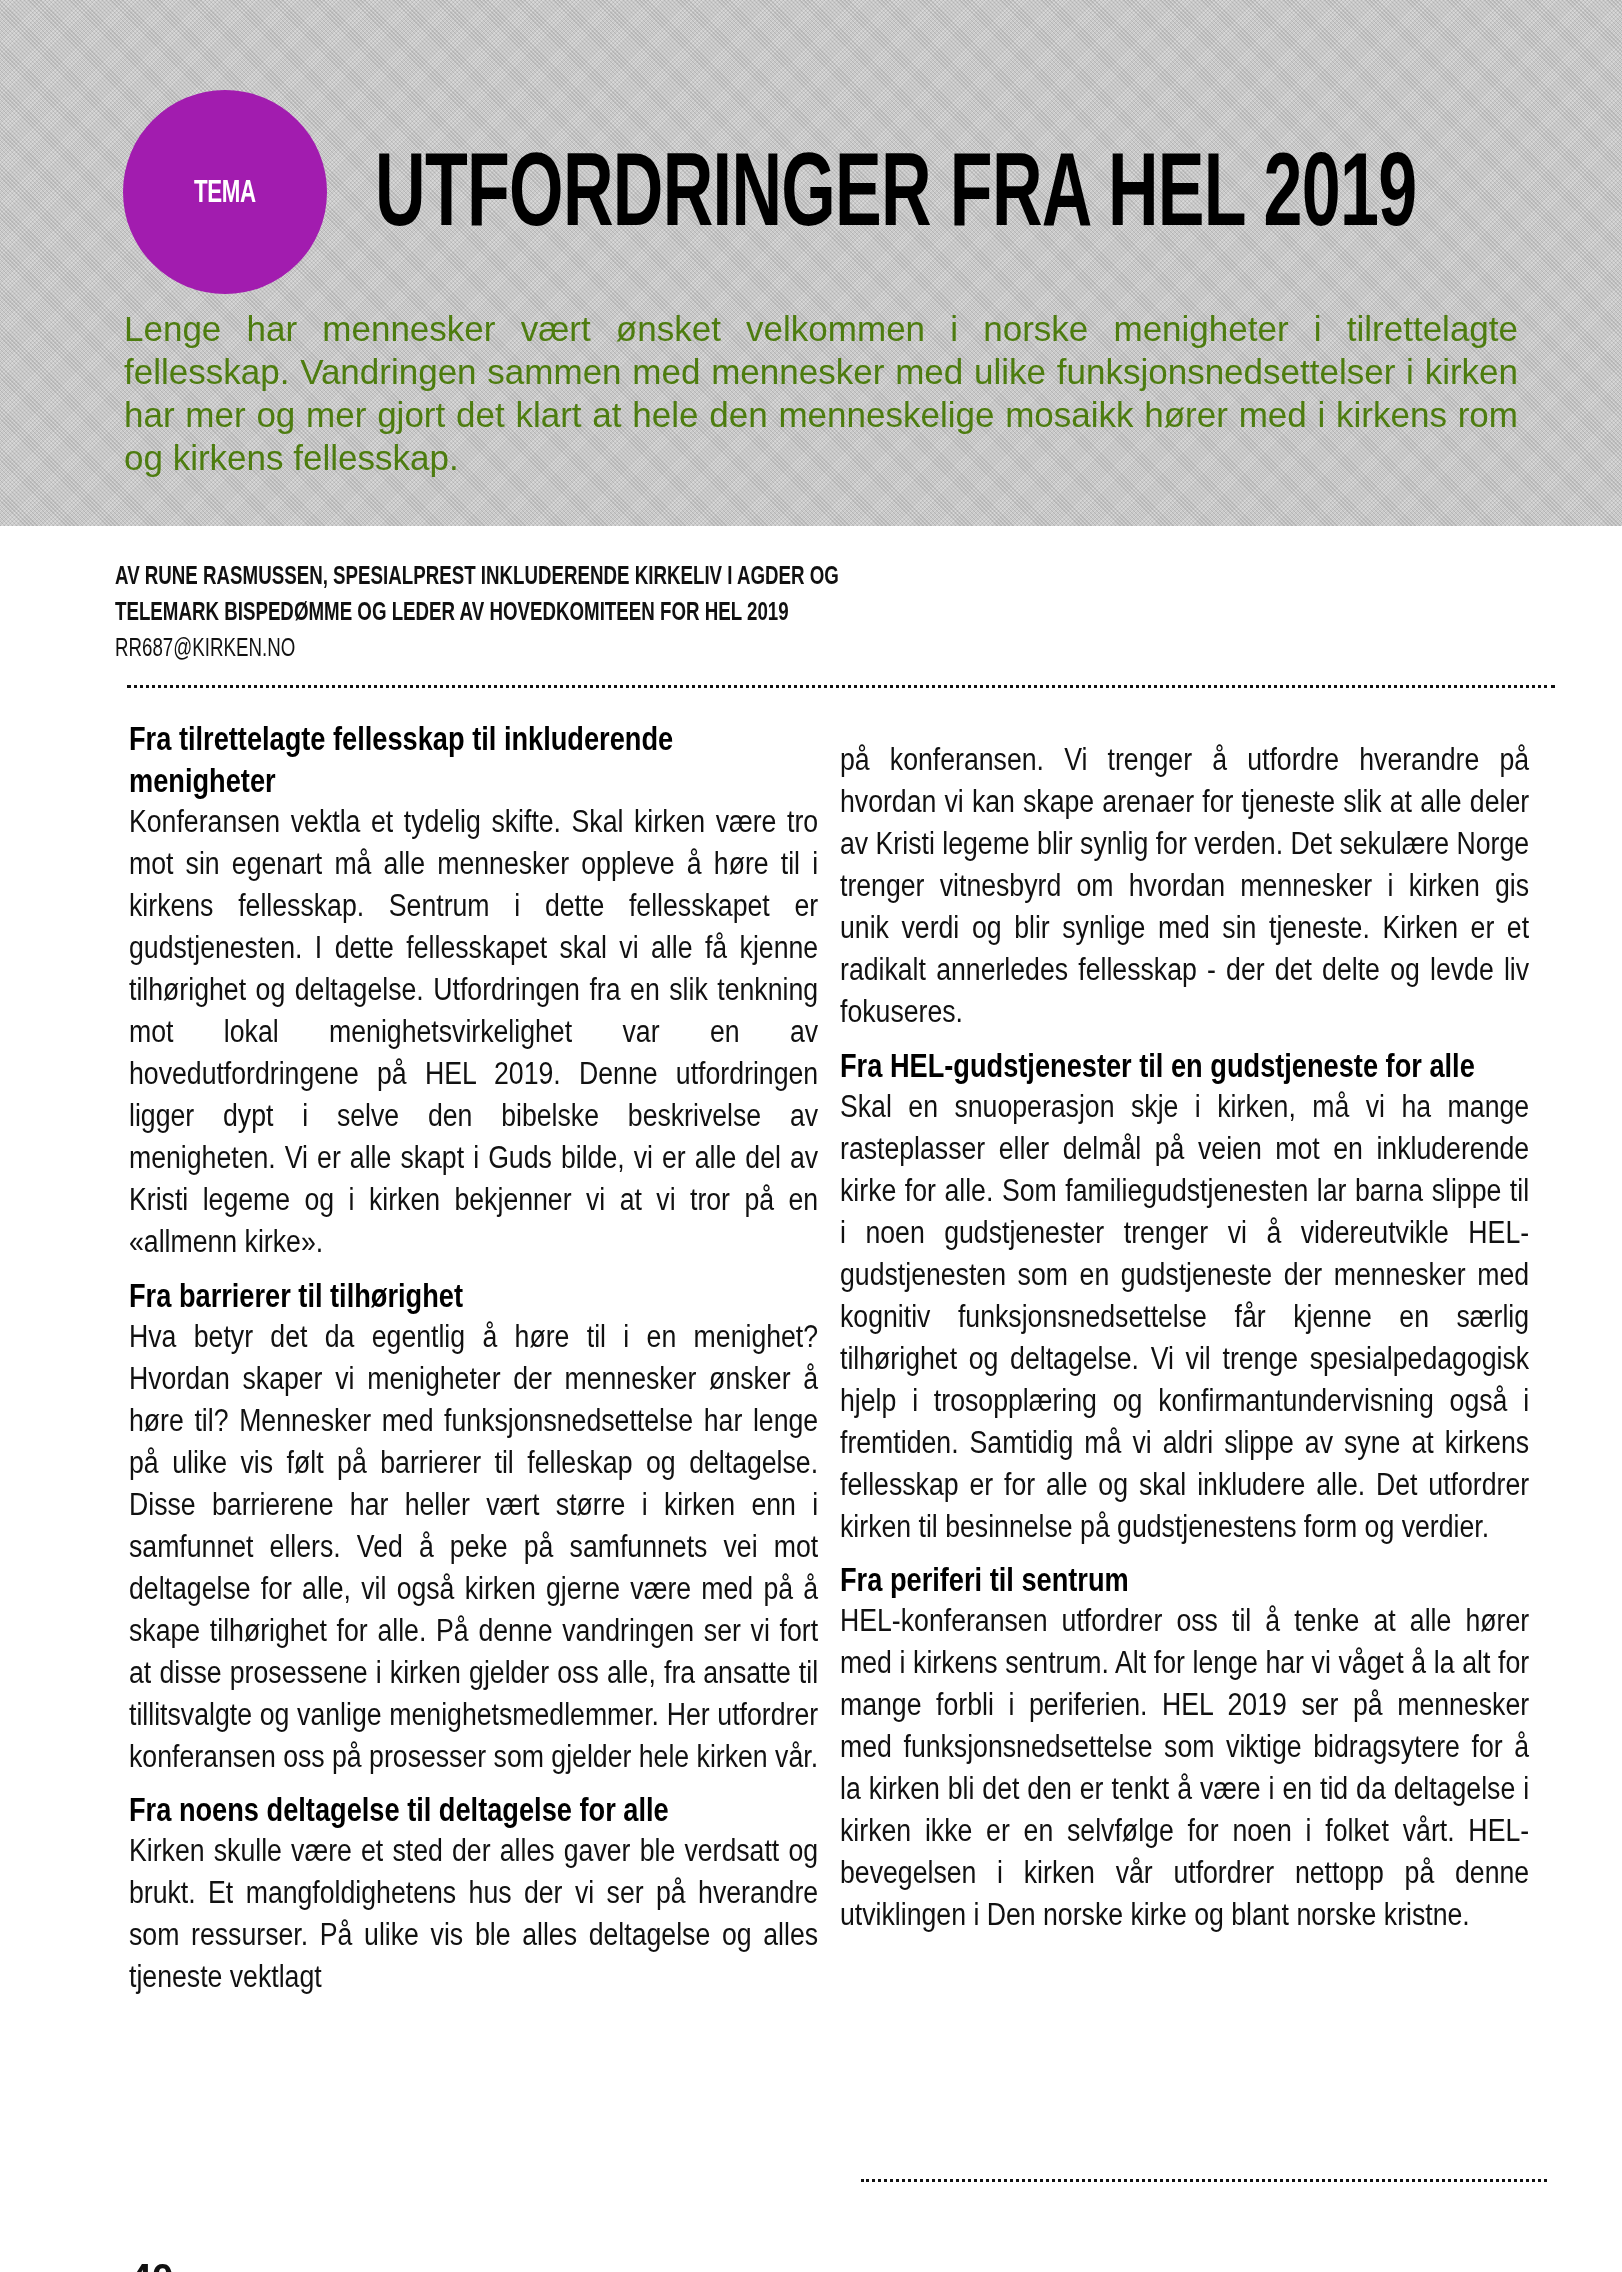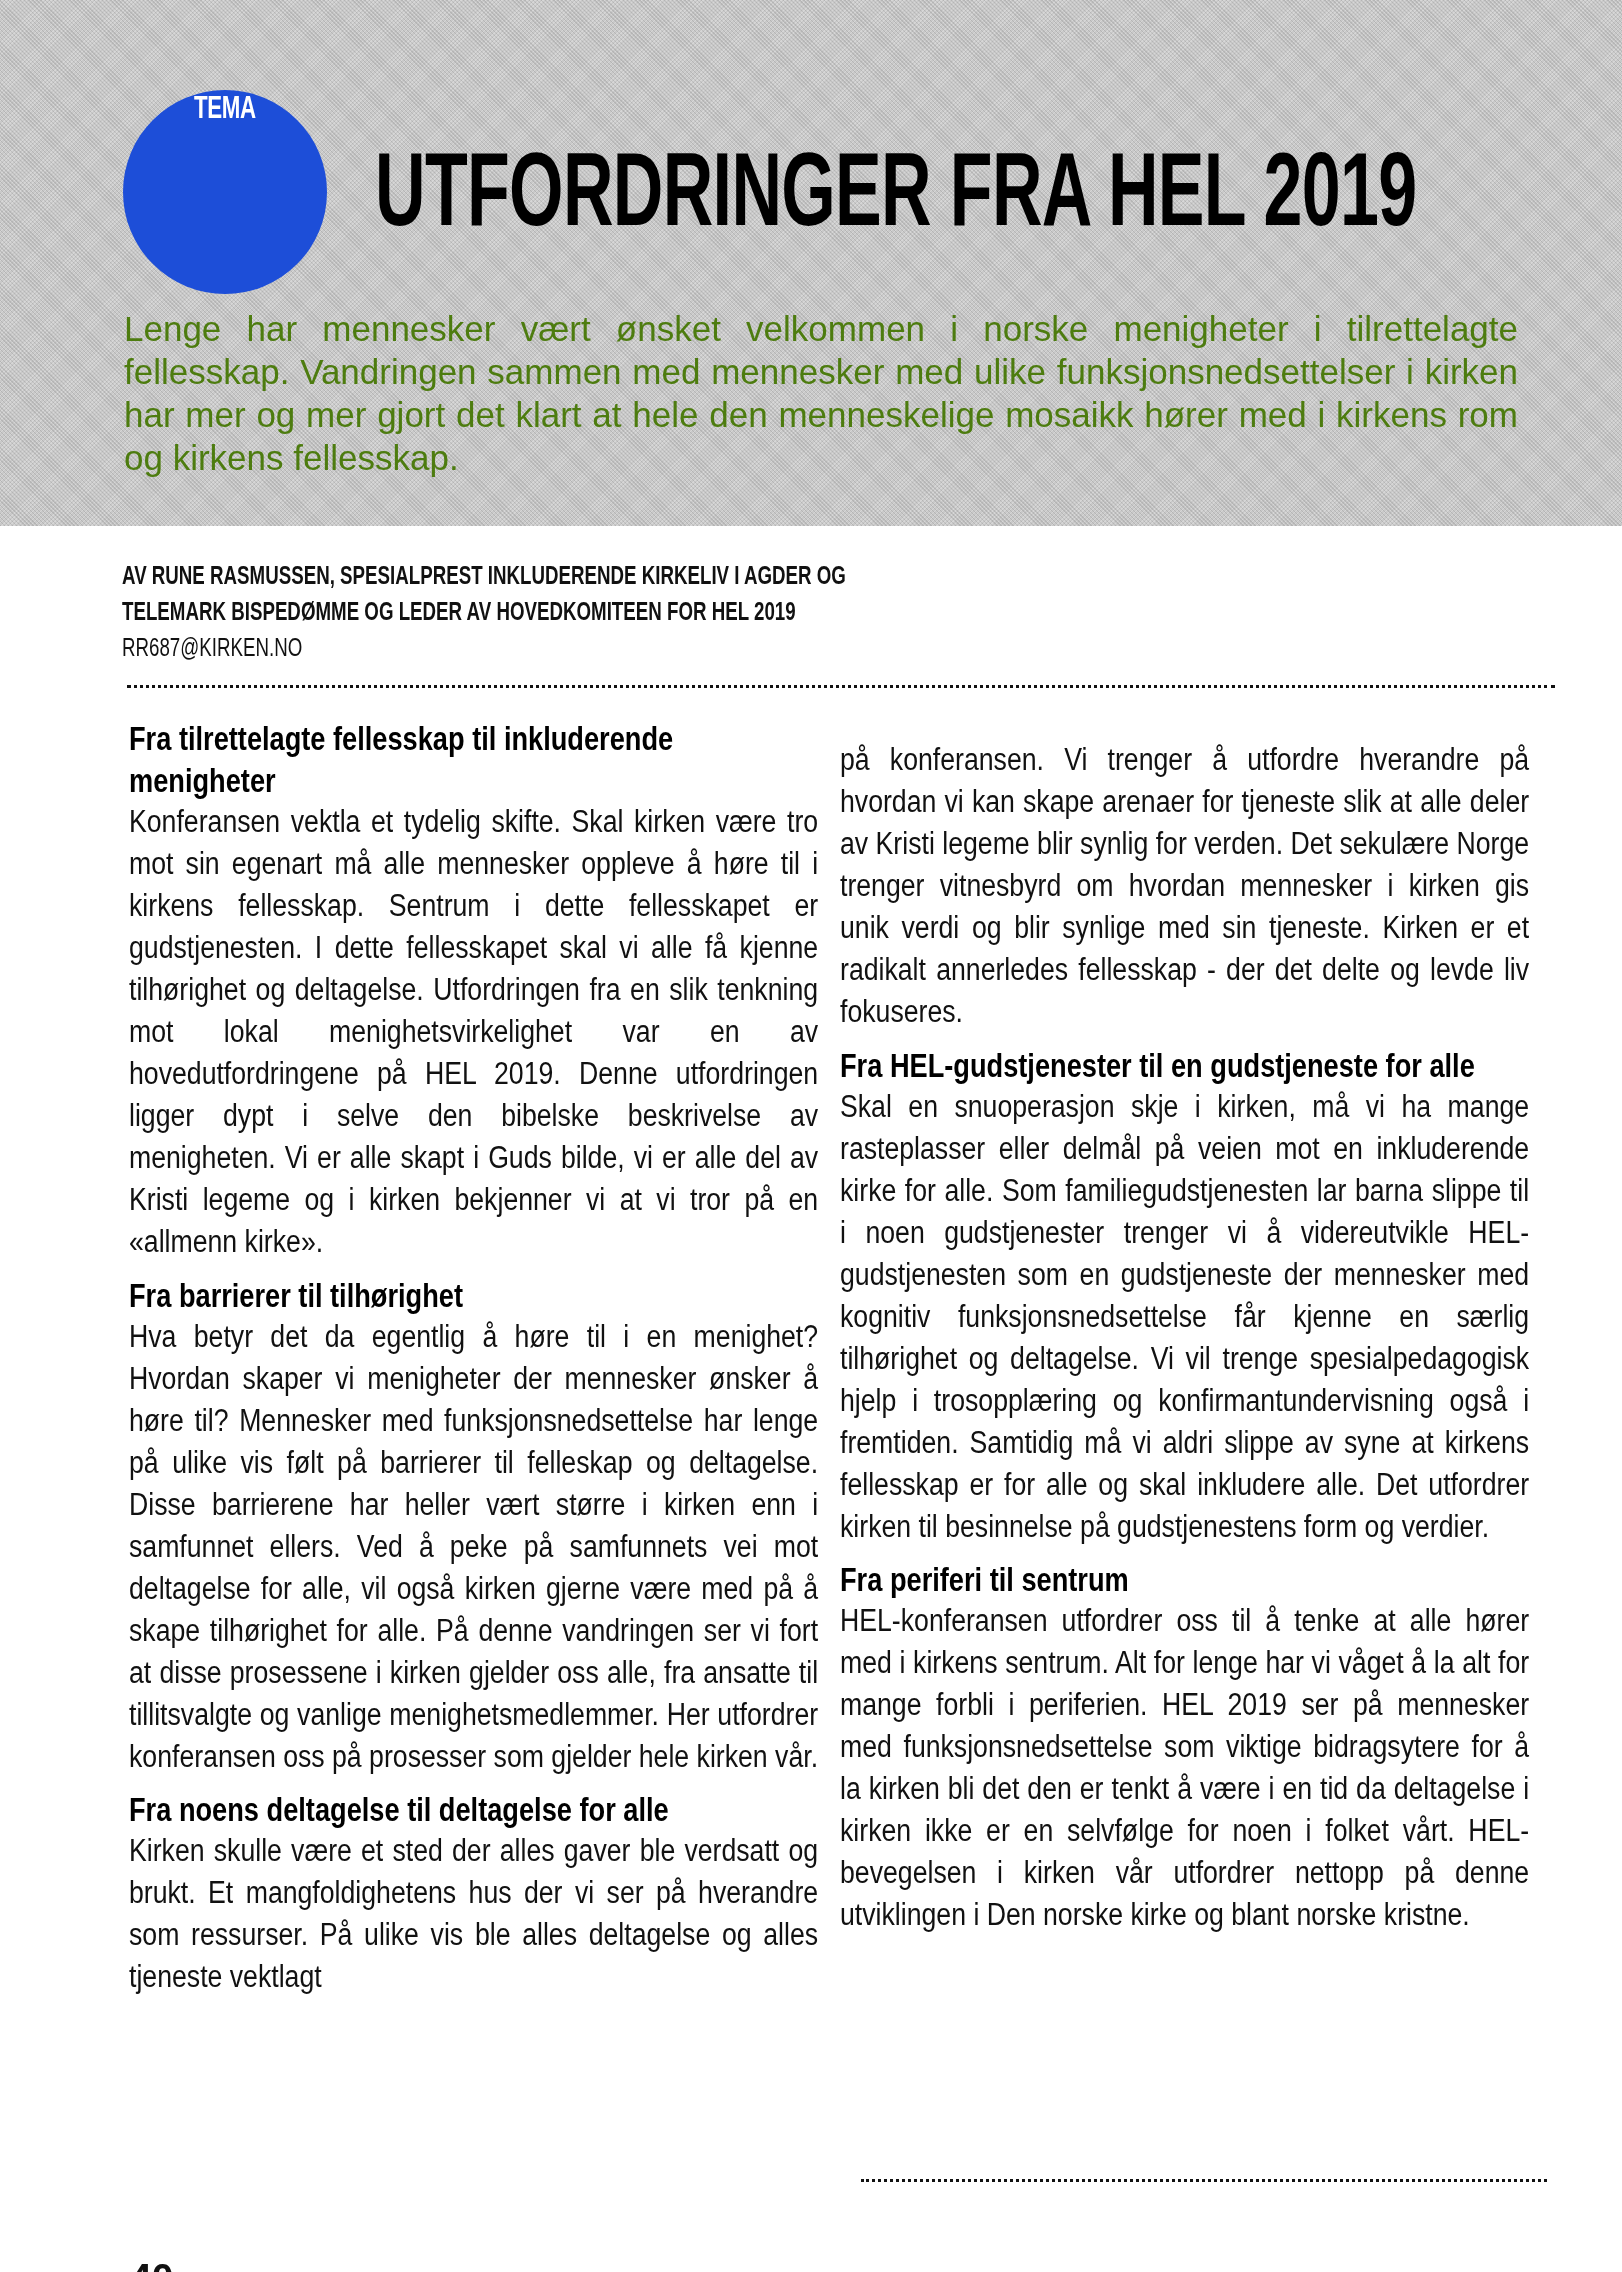--- a/index.html
+++ b/index.html
@@ -10,42 +10,42 @@
   }
   .header-band {
     position: absolute; left: 0; top: 0; width: 1622px; height: 526px;
     background-color: #c9c9c9;
     background-image:
       repeating-linear-gradient(45deg, rgba(0,0,0,0.10) 0 1px, transparent 1px 2.9px),
       repeating-linear-gradient(-45deg, rgba(255,255,255,0.25) 0 1px, transparent 1px 2.9px);
   }
   .tema-badge {
     position: absolute; left: 123px; top: 90px; width: 204px; height: 204px;
-    border-radius: 50%; background: #1d4ed8;
-    display: flex; justify-content: center;
+    border-radius: 50%; background: #a21caf;
+    display: flex; align-items: center; justify-content: center;
   }
   .tema-badge span {
     color: #fff; font-size: 31px; font-weight: bold; letter-spacing: -0.5px;
     transform: scaleX(0.72); display: inline-block;
     font-family: "Liberation Sans", sans-serif;
   }
   .page-title {
     position: absolute; left: 375px; top: 141px; margin: 0;
     font-family: "Liberation Sans", sans-serif; font-weight: bold;
     font-size: 103px; line-height: 97px; color: #000; letter-spacing: -1px;
     transform: scaleX(0.68); transform-origin: left center; white-space: nowrap;
   }
   .intro {
     position: absolute; left: 124px; top: 307px; width: 1394px; margin: 0;
     font-family: "Liberation Sans", sans-serif;
     font-size: 35px; line-height: 43px; color: #4d7c0f; text-align: justify;
     transform: scaleX(1); 
   }
   .byline {
-    position: absolute; left: 122px; top: 557px; width: 1119px;
+    position: absolute; left: 115px; top: 557px; width: 1119px;
     font-family: "Liberation Sans", sans-serif;
   }
   .byline .author {
     font-weight: bold; font-size: 26px; line-height: 36px; text-transform: uppercase;
     transform: scaleX(0.72); transform-origin: left top; width: 1460px; display: block;
   }
   .byline .email {
     font-size: 26px; line-height: 36px; display: block;
     transform: scaleX(0.72); transform-origin: left top;
   }

